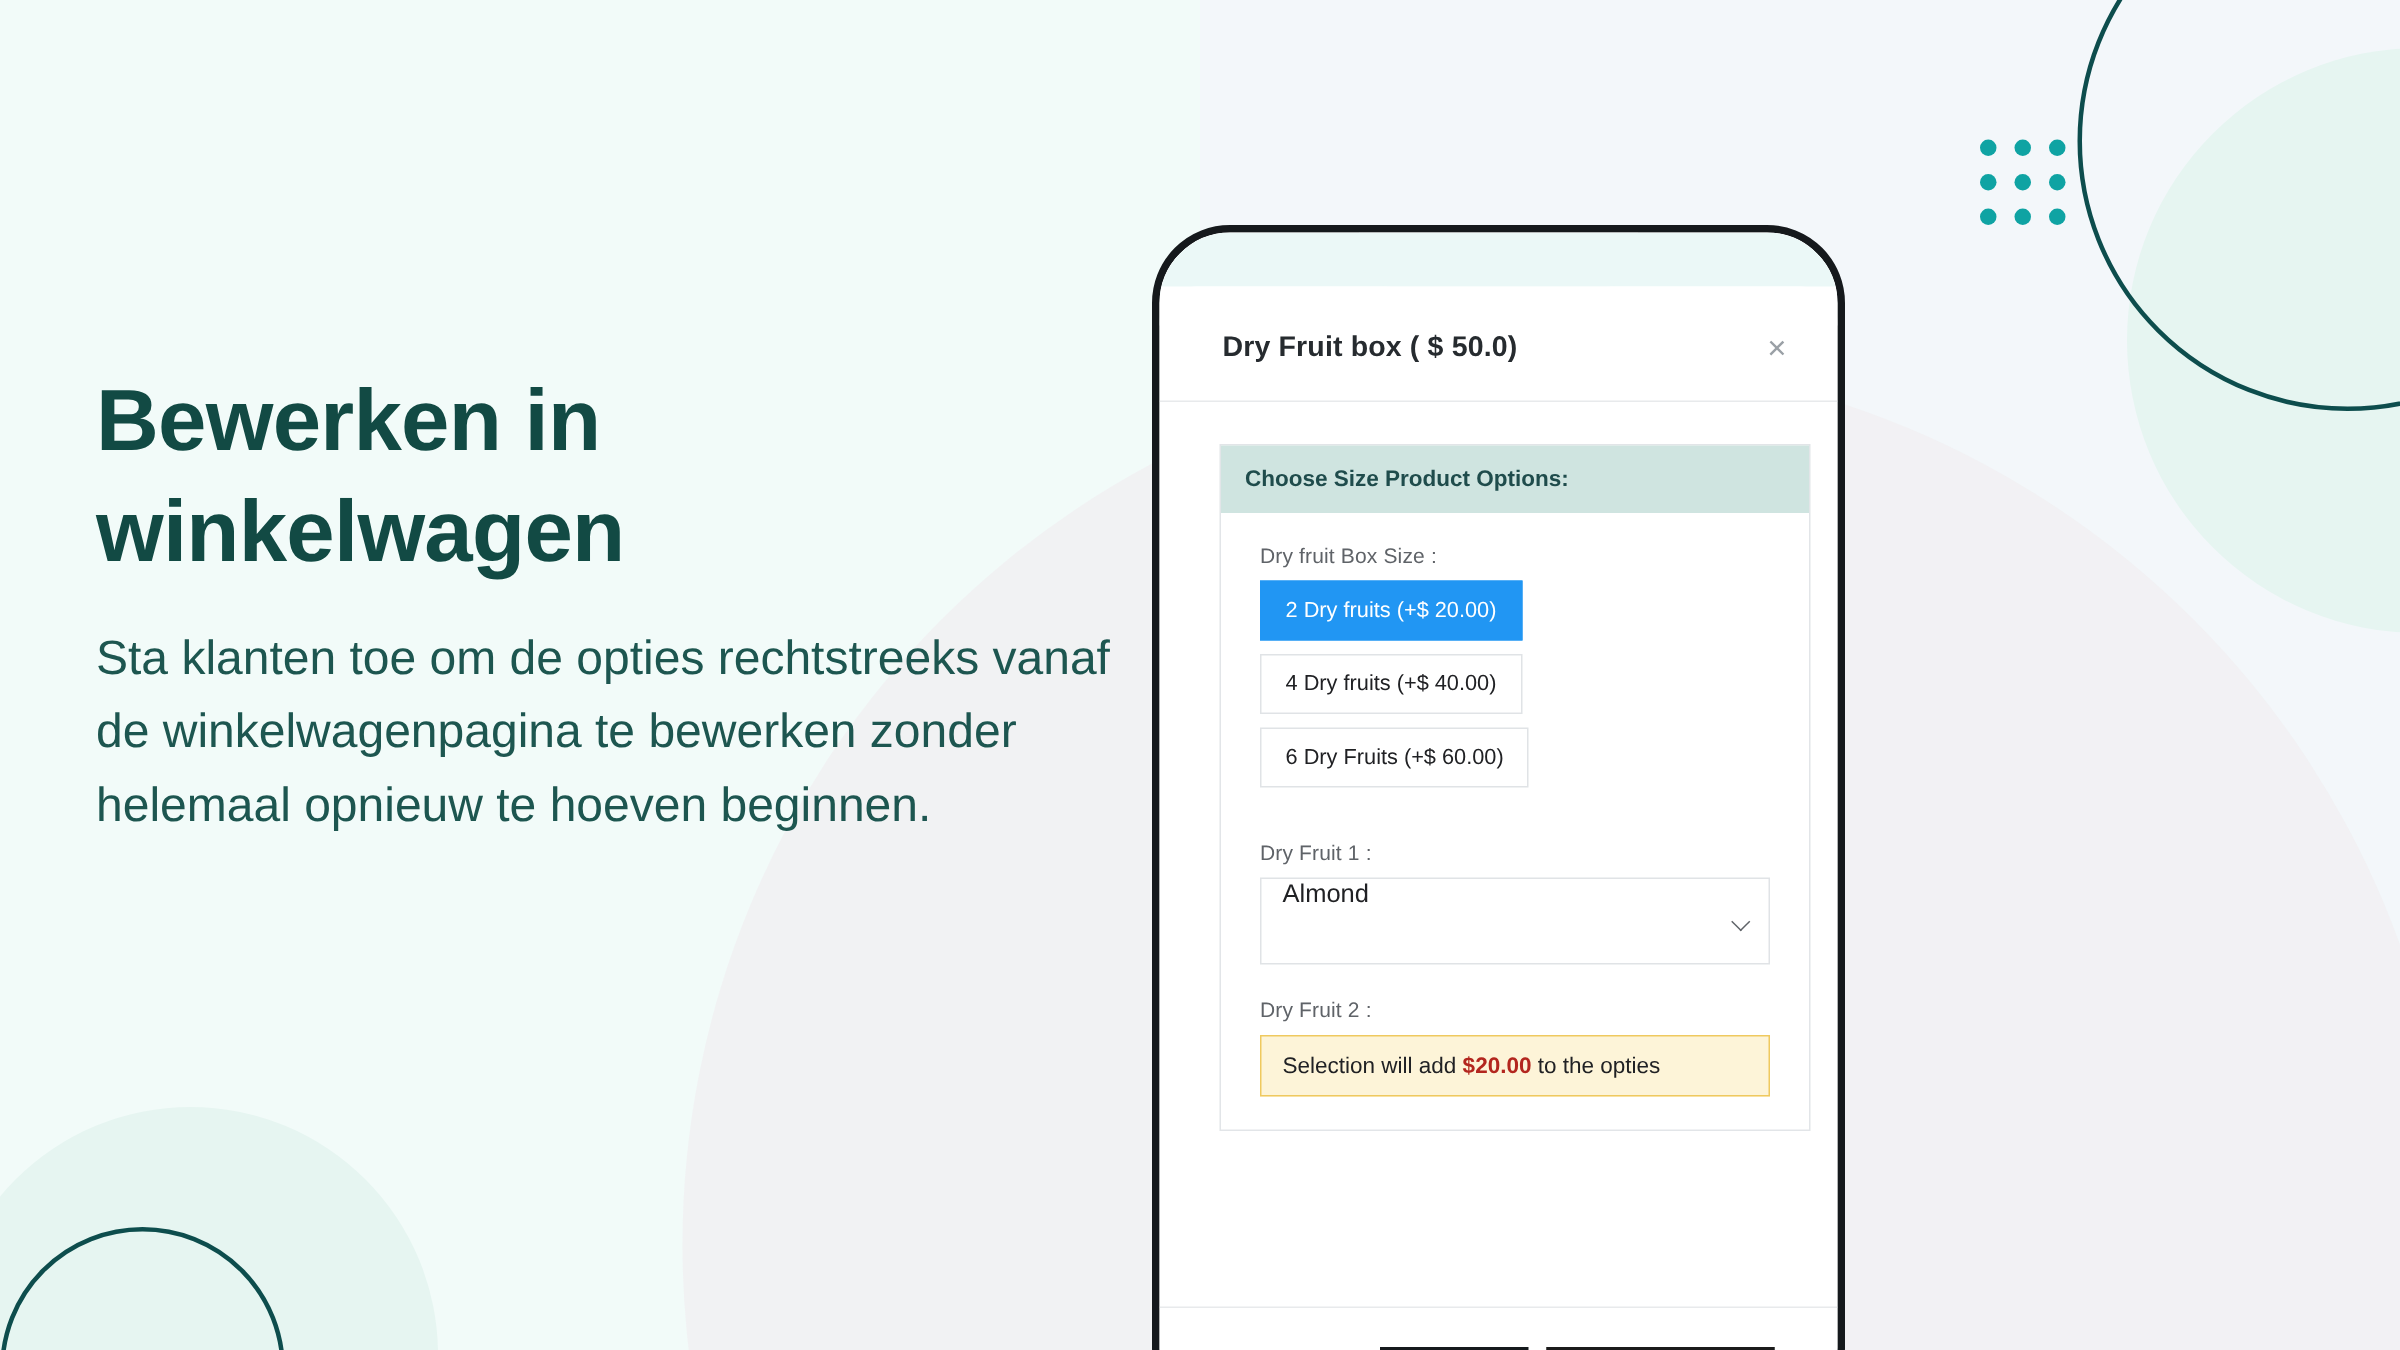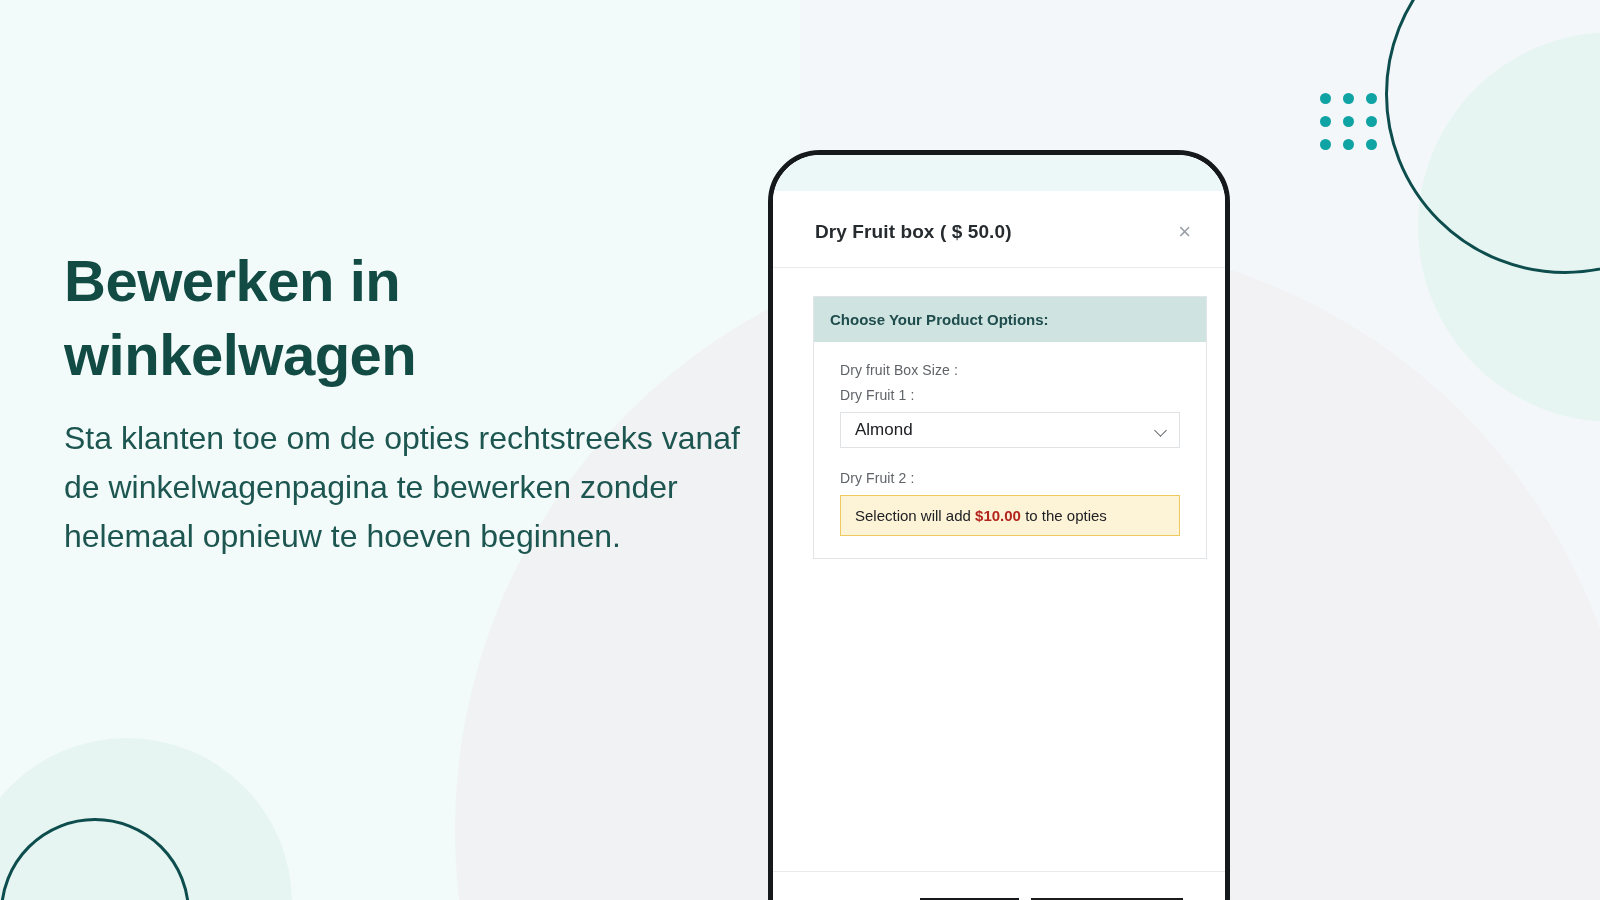--- a/index.html
+++ b/index.html
@@ -265,23 +265,22 @@
   .size-opt.selected {
     background: #2196f3;
     border-color: #2196f3;
     color: #ffffff;
   }
 
   .select-wrap {
     position: relative;
     border: 1px solid #e0e3e6;
     background: #fff;
-    height: 36px;
+    height: 58px;
     display: flex;
-    align-items: center;
     padding: 0 14px;
     margin-bottom: 22px;
     cursor: pointer;
   }
   .select-value {
     font-size: 17px;
     color: #202124;
   }
   .chevron-down-icon {
     position: absolute;
@@ -373,37 +372,42 @@
     <div class="modal">
 
       <div class="modal-header">
         <div class="modal-title">Dry Fruit box ( $ 50.0)</div>
         <div class="close-icon">×</div>
       </div>
 
       <div class="modal-body">
         <div class="options-card">
 
-          <div class="options-band">Choose Your Product Options:</div>
+          <div class="options-band">Choose Size Product Options:</div>
 
           <div class="options-inner">
 
             <div class="field-label">Dry fruit Box Size :</div>
+            <div class="size-list">
+              <div class="size-opt selected">2 Dry fruits (+$ 20.00)</div>
+              <div class="size-opt">4 Dry fruits (+$ 40.00)</div>
+              <div class="size-opt">6 Dry Fruits (+$ 60.00)</div>
+            </div>
 
             <div class="field-label">Dry Fruit 1 :</div>
             <div class="select-wrap">
               <span class="select-value">Almond</span>
               <span class="chevron-down-icon"></span>
             </div>
 
             <div class="field-label">Dry Fruit 2 :</div>
 
             <div class="notice">
               <span>Selection will add</span>
-              <span class="amount">$10.00</span>
+              <span class="amount">$20.00</span>
               <span>to the opties</span>
             </div>
 
           </div>
         </div>
       </div>
 
       <div class="modal-footer">
         <button class="btn btn-cancel">Cancel</button>
         <button class="btn btn-save">Save changes</button>

